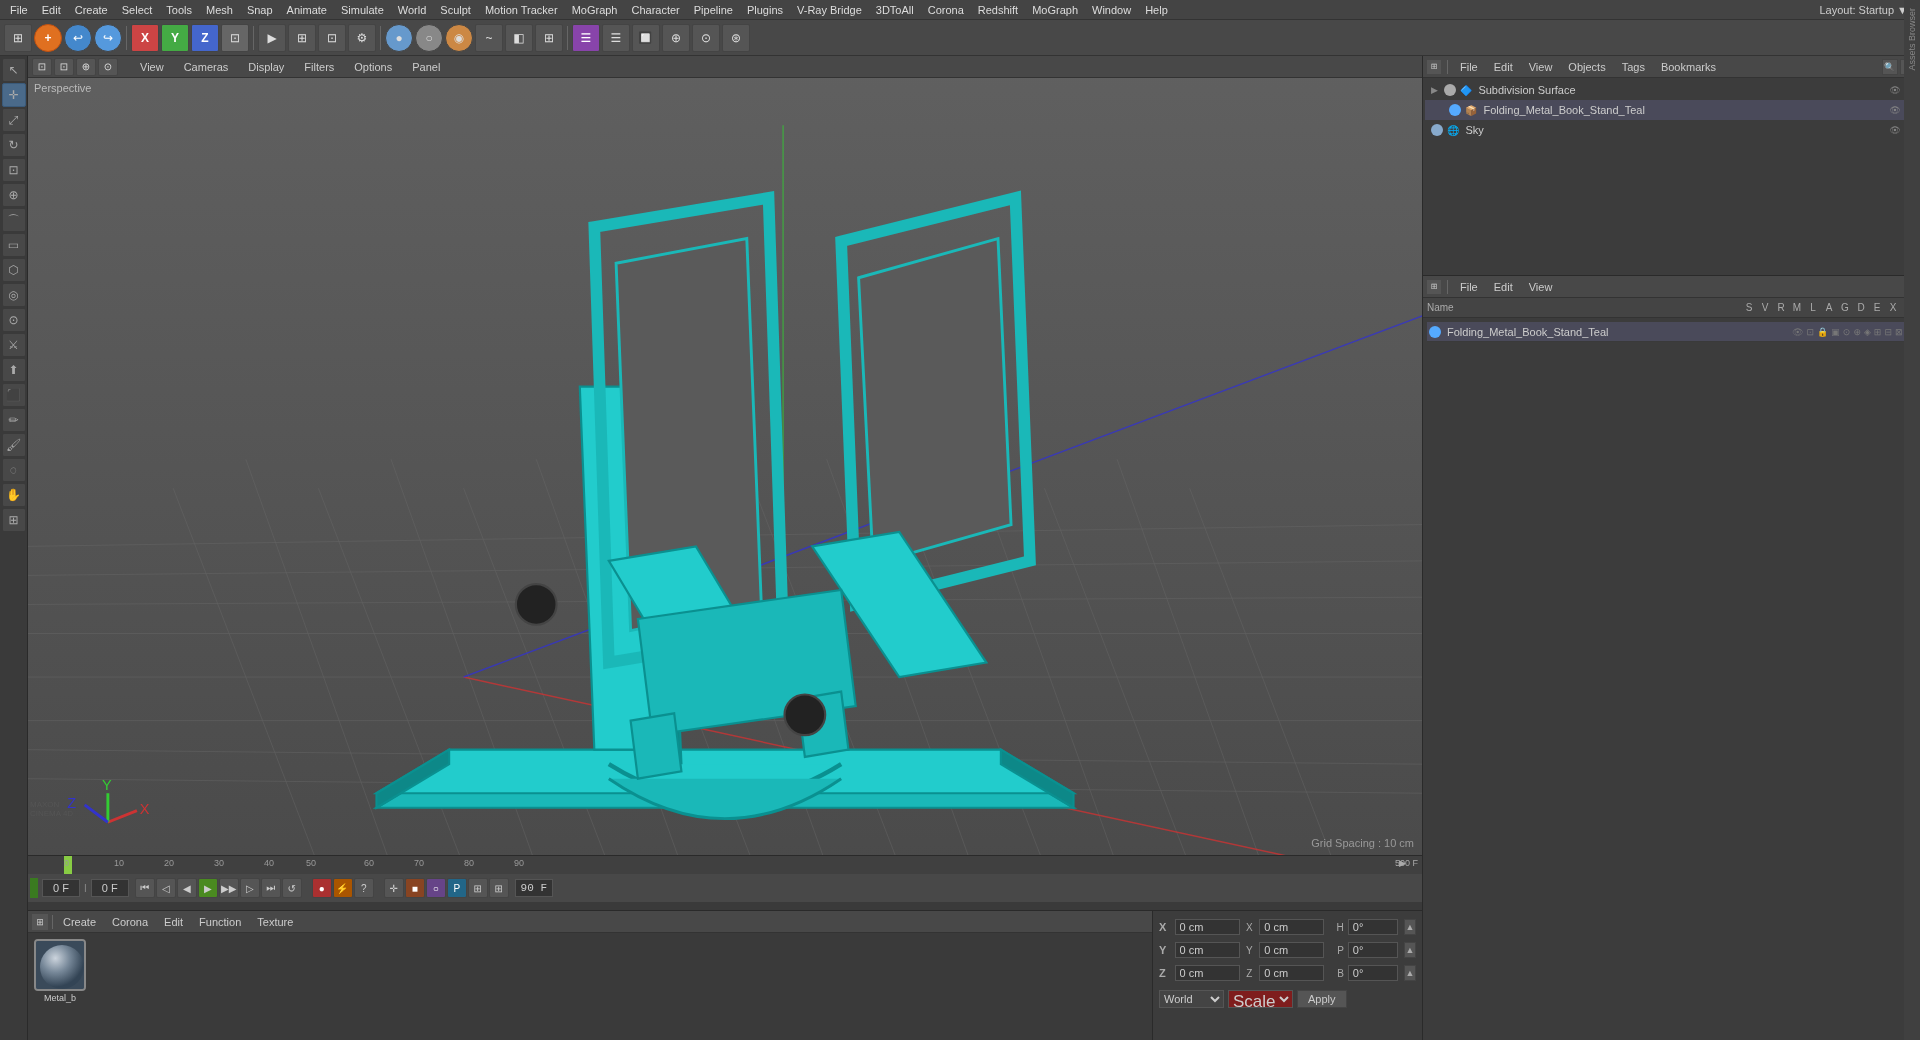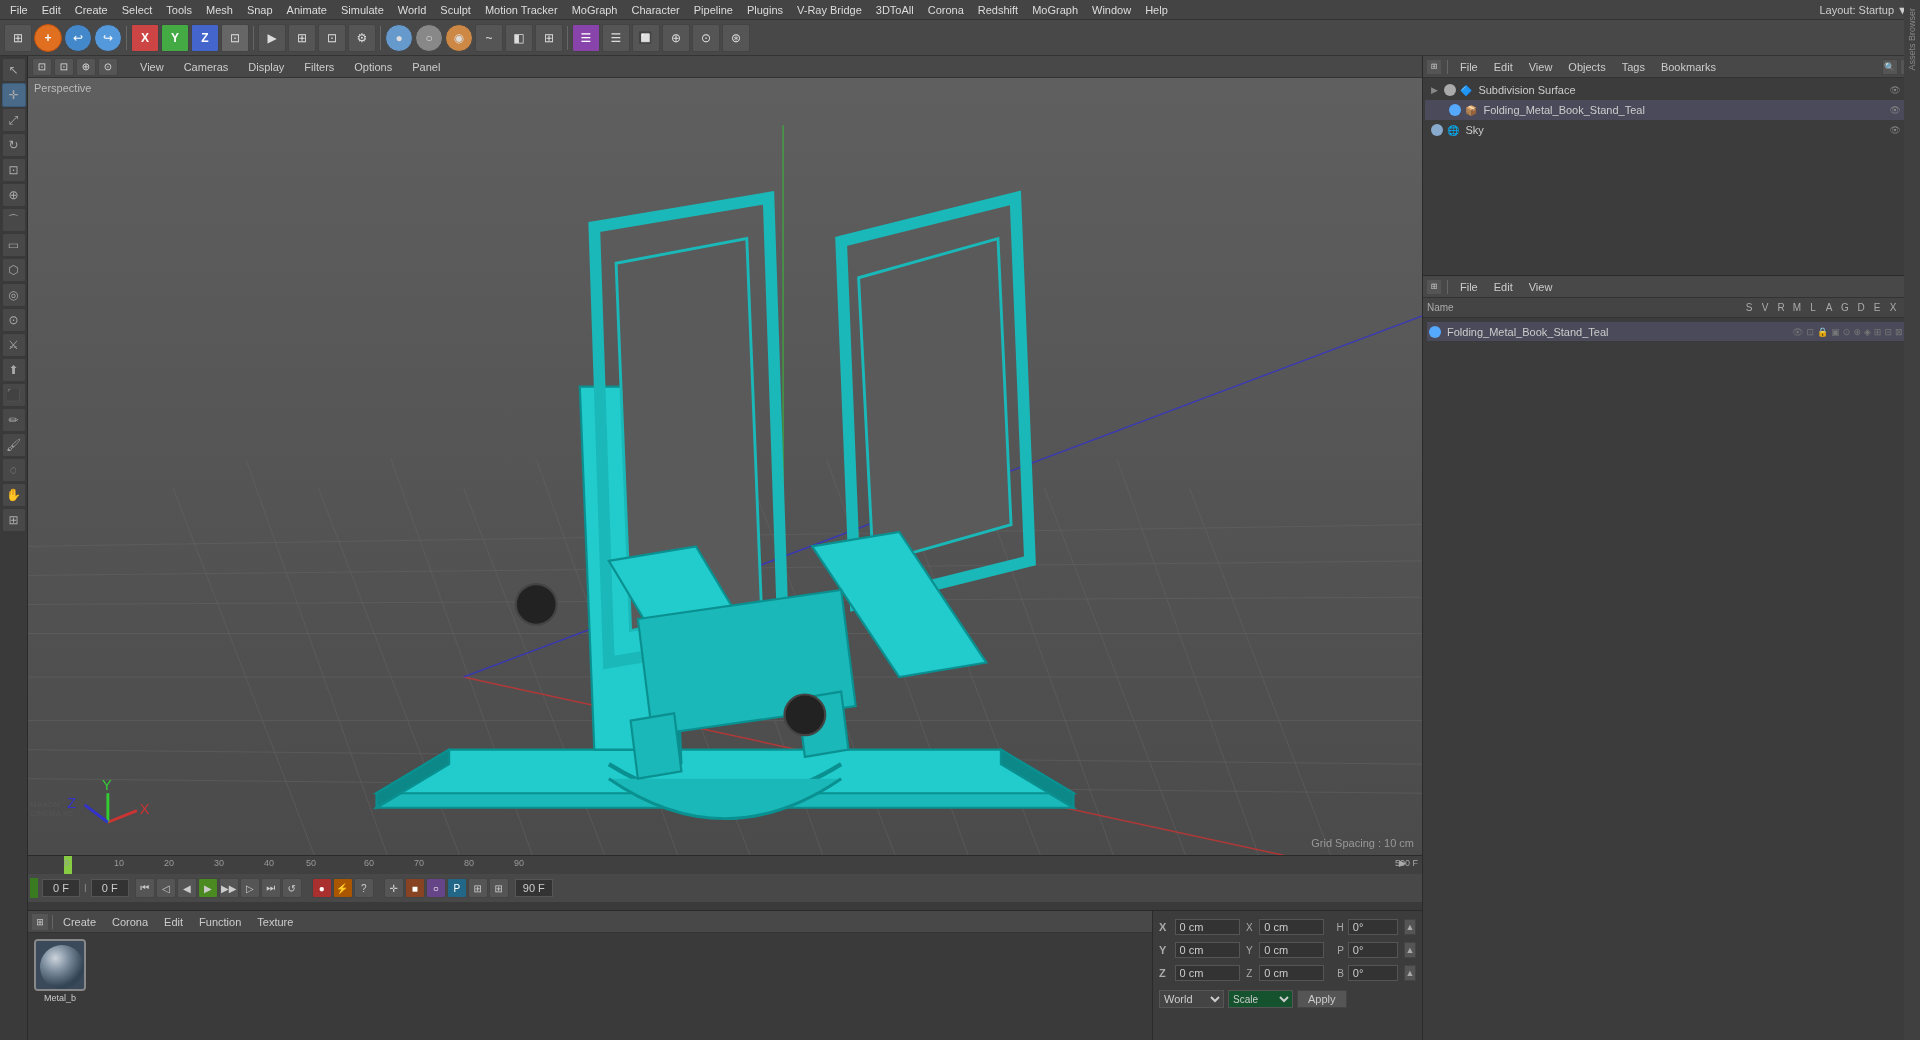--- a/index.html
+++ b/index.html
@@ -653,21 +653,21 @@
           <div style="margin-left:8px;display:flex;gap:1px;">
             <button class="transport-btn">✛</button>
             <button class="transport-btn" style="background:#884422;color:white;">■</button>
             <button class="transport-btn" style="background:#664488;color:white;">○</button>
             <button class="transport-btn" style="background:#226688;color:white;">P</button>
             <button class="transport-btn">⊞</button>
             <button class="transport-btn">⊞</button>
           </div>
 
           <div style="margin-left:4px;">
-            <input class="frame-input" type="text" value="90 F" style="width: 38px; height: 18px; background: rgb(51, 51, 51); border: 1px solid rgb(85, 85, 85); color: rgb(204, 204, 204); font-size: 11px; text-align: center;">
+            <input class="frame-input" type="text" value="90 F" style="width: 38px; height: 18px; background: rgb(51, 51, 51); border: 1px solid rgb(85, 85, 85); color: rgb(204, 204, 204); font-size: 11px; text-align: center; font-family: Liberation Mono, monospace;">
           </div>
         </div>
       </div>
 
       <div id="bottom-full" style="display:flex;height:130px;background:#3a3a3a;border-top:1px solid #2a2a2a;">
 
         <div id="bottom-materials" style="flex:1;display:flex;flex-direction:column;">
 
           <div id="bottom-toolbar" style="height:22px;background:#484848;display:flex;align-items:center;padding:0 4px;gap:4px;border-bottom:1px solid #333;">
             <div style="width:16px;height:16px;background:#555;display:flex;align-items:center;justify-content:center;font-size:9px;cursor:pointer;">⊞</div>
@@ -728,21 +728,21 @@
             <span style="margin-left:4px;width:16px;font-size:10px;color:#aaa;text-align:right;">B</span>
             <input class="coord-input" type="text" value="0°" style="width: 50px; height: 16px; background: rgb(51, 51, 51); border: 1px solid rgb(85, 85, 85); color: rgb(204, 204, 204); font-size: 11px; padding: 0px 4px;">
             <button style="width:16px;height:16px;background:#555;border:1px solid #444;color:#aaa;font-size:9px;cursor:pointer;margin-left:2px;">▲</button>
           </div>
 
           <div style="display:flex;align-items:center;gap:4px;margin-top:4px;">
             <select style="height:18px;background:#444;border:1px solid #555;color:#ccc;font-size:11px;width:65px;">
               <option>World</option>
               <option>Object</option>
             </select>
-            <select style="height:18px;background:#14532d;border:1px solid #555;color:#ccc;font-size:10px;width:65px;">
+            <select style="height:18px;background:#7f1d1d;border:1px solid #555;color:#ccc;font-size:17px;width:65px;">
               <option>Scale</option>
               <option>Size</option>
             </select>
             <button style="height:18px;background:#555;border:1px solid #444;color:#ccc;font-size:11px;cursor:pointer;padding:0 10px;">Apply</button>
           </div>
         </div>
       </div>
     </div>
 
     <div id="right-panel">

